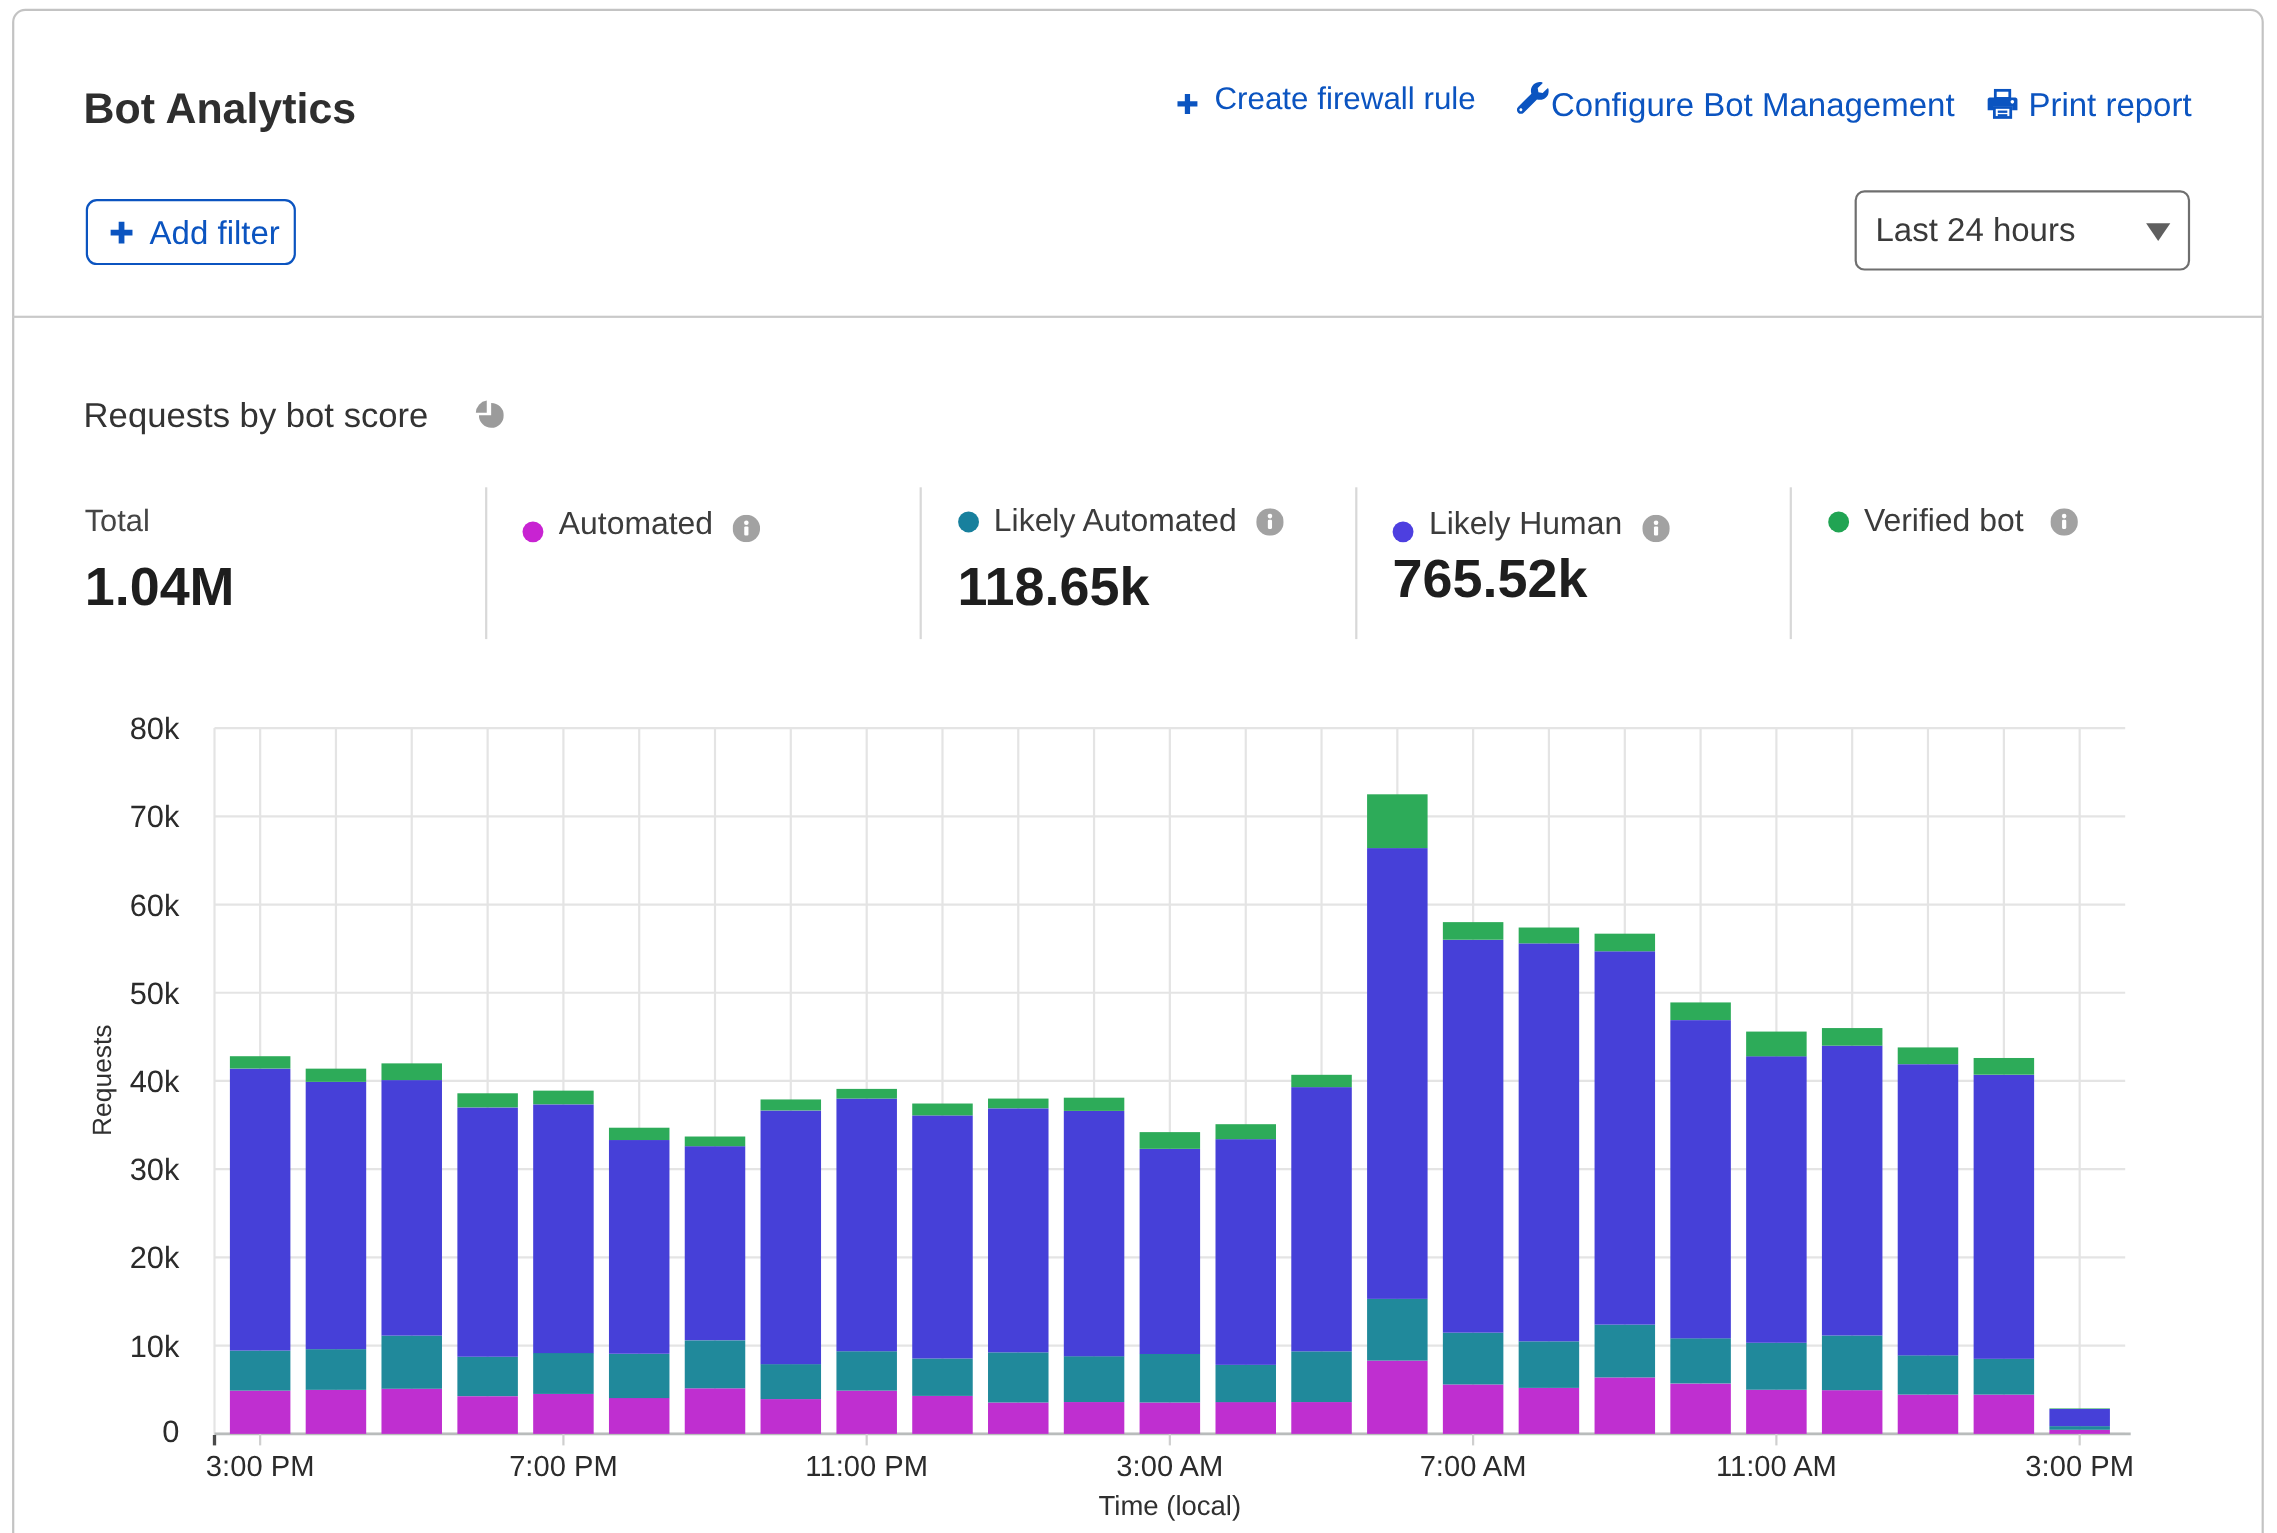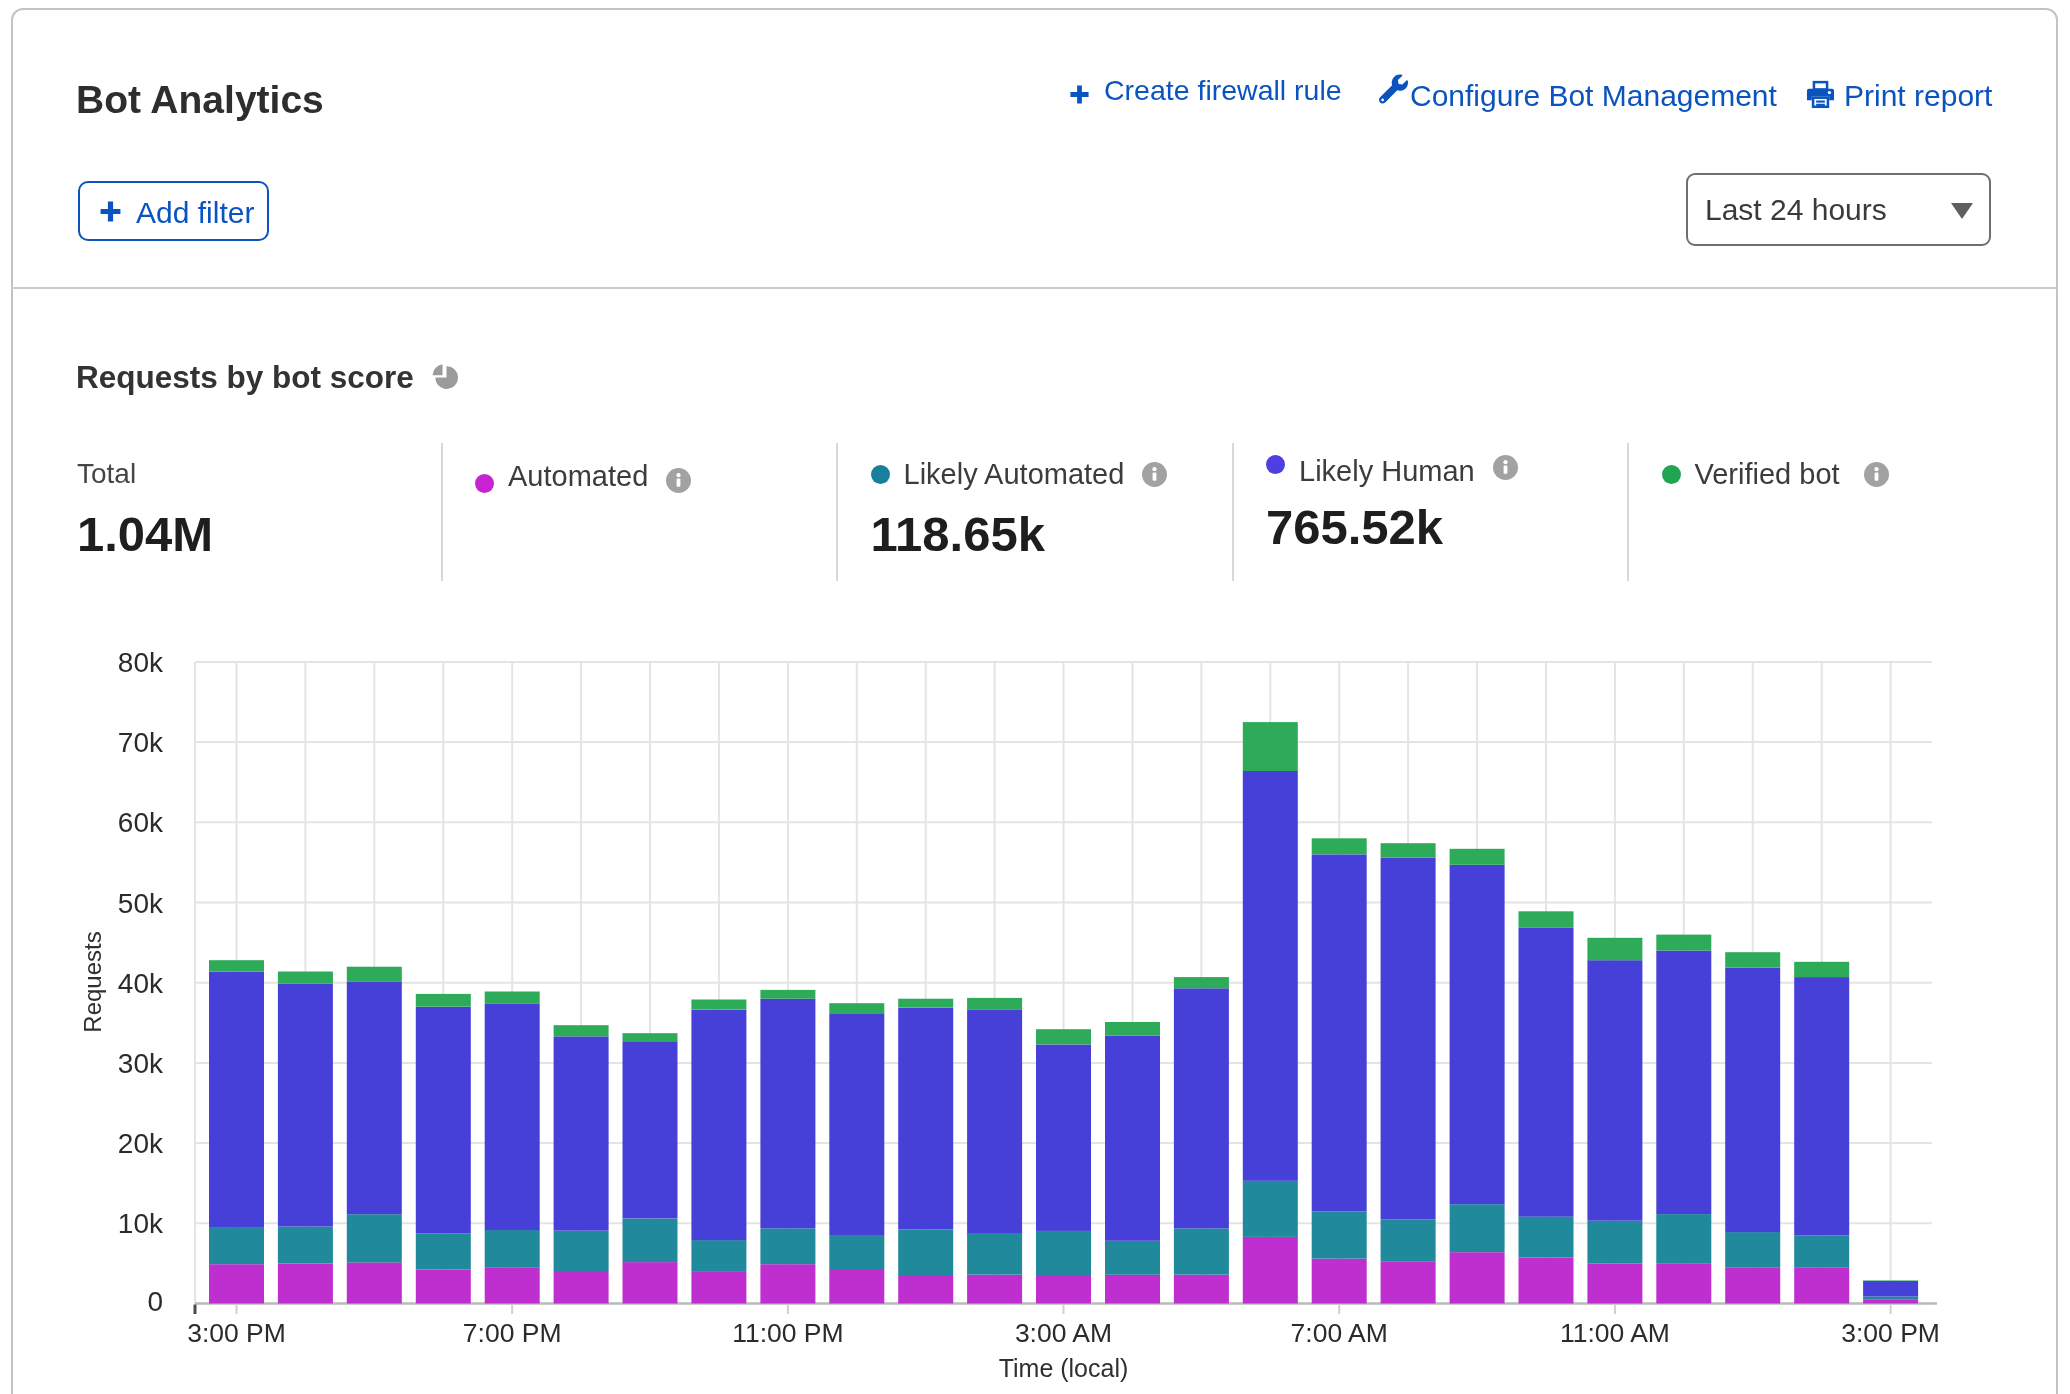--- a/index.html
+++ b/index.html
@@ -2,21 +2,21 @@
 <html><head><meta charset="utf-8"><style>
 *{margin:0;padding:0;box-sizing:border-box}
 html,body{width:2070px;height:1394px;background:#fff;font-family:"Liberation Sans",sans-serif;overflow:hidden;position:relative}
 .cardborder{position:absolute;left:11px;top:8px;width:2047px;height:1440px;border:2px solid #c3c3c3;border-radius:12px}
 .lnk{position:absolute;color:#0b54c0;white-space:nowrap}
 .h1{position:absolute;left:76px;top:77.5px;font-size:39px;font-weight:700;color:#2e2e2e}
 .addfilter{position:absolute;left:78px;top:181px;width:191px;height:60px;border:2.5px solid #0b54c0;border-radius:10px;color:#0b54c0;font-size:30px}
 .select{position:absolute;left:1686px;top:173px;width:305px;height:73px;border:2.5px solid #6f6f6f;border-radius:9px;color:#3a3a3a;font-size:30px}
 .select .txt{position:absolute;left:17px;top:18px}
 .divider{position:absolute;left:11px;top:287px;width:2047px;height:2px;background:#c9c9c9}
-.h2{position:absolute;left:76px;top:359px;font-size:31.5px;font-weight:700;color:#333}
+.h2{position:absolute;left:76px;top:359px;font-size:31.5px;font-weight:400;color:#333}
 .statlabel{font-size:28px;color:#454545}
 .leglabel{font-size:29px;color:#3c3c3c}
 .statval{font-size:49px;font-weight:700;color:#1e1e1e}
 </style></head>
 <body>
 <div class="cardborder"></div>
 <div class="h1">Bot Analytics</div>
 <svg style="position:absolute;left:1069px;top:84px" width="21" height="21" viewBox="0 0 22 22">
     <path d="M11 1.5v19M1.5 11h19" stroke="#0b54c0" stroke-width="5"></path>
   </svg>
@@ -77,21 +77,21 @@
         <circle cx="12.5" cy="12.5" r="12.5" fill="#a2a2a2"></circle>
         <circle cx="12.5" cy="7.2" r="2.1" fill="#fff"></circle>
         <rect x="10.6" y="10.6" width="3.8" height="8.2" rx="1" fill="#fff"></rect>
       </svg>
   </div>
   <div class="statval" style="margin-top:13px">118.65k</div>
 </div>
 <div style="position:absolute;left:836.0px;top:443px;width:2px;height:138px;background:#d8d8d8"></div>
 
 <div style="position:absolute;left:1266.0px;top:455px">
-  <div style="display:flex;align-items:flex-start;height:38px">
+  <div style="display:flex;align-items:flex-end;height:38px">
     <span style="width:19px;height:19px;border-radius:50%;background:#4d3fe0;margin-right:14px;flex:none"></span>
     <span class="leglabel">Likely Human</span>
     <span style="width:18px;flex:none"></span>
       <svg width="25" height="25" viewBox="0 0 25 25" style="flex:none">
         <circle cx="12.5" cy="12.5" r="12.5" fill="#a2a2a2"></circle>
         <circle cx="12.5" cy="7.2" r="2.1" fill="#fff"></circle>
         <rect x="10.6" y="10.6" width="3.8" height="8.2" rx="1" fill="#fff"></rect>
       </svg>
   </div>
   <div class="statval" style="margin-top:6px">765.52k</div>

